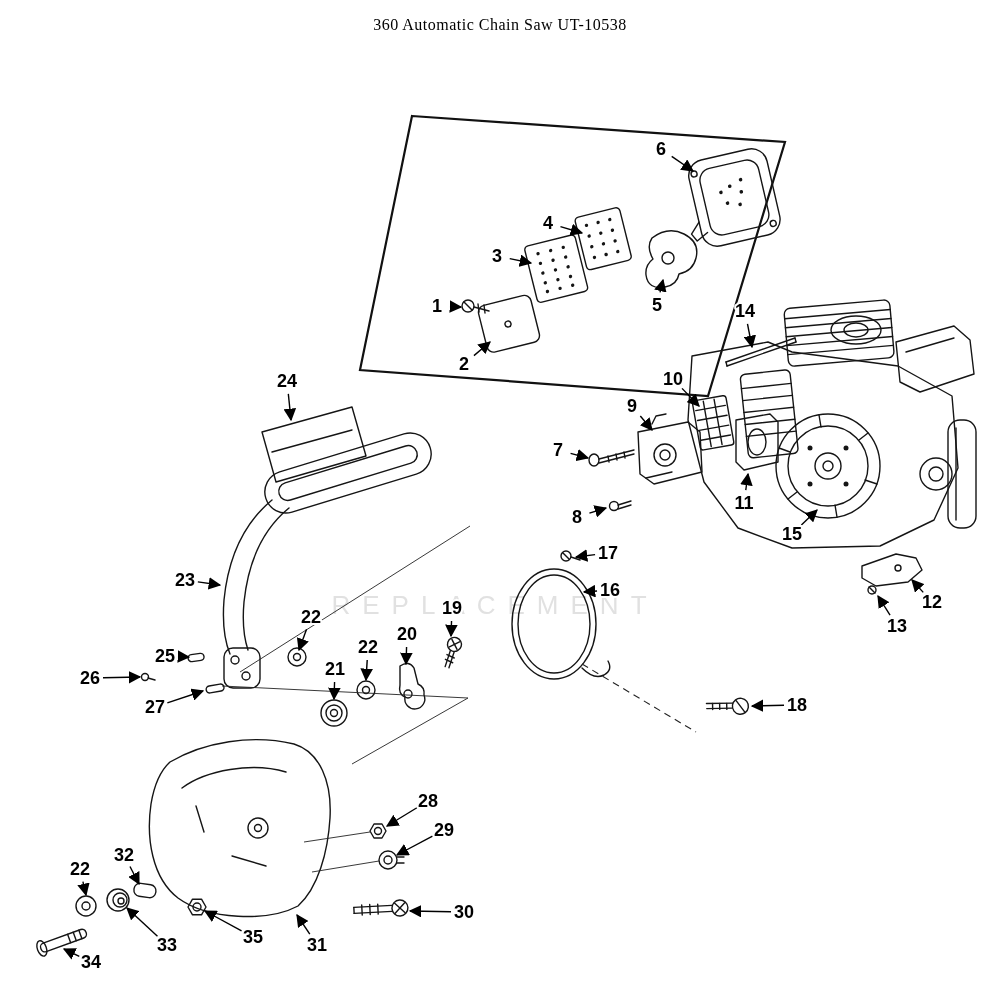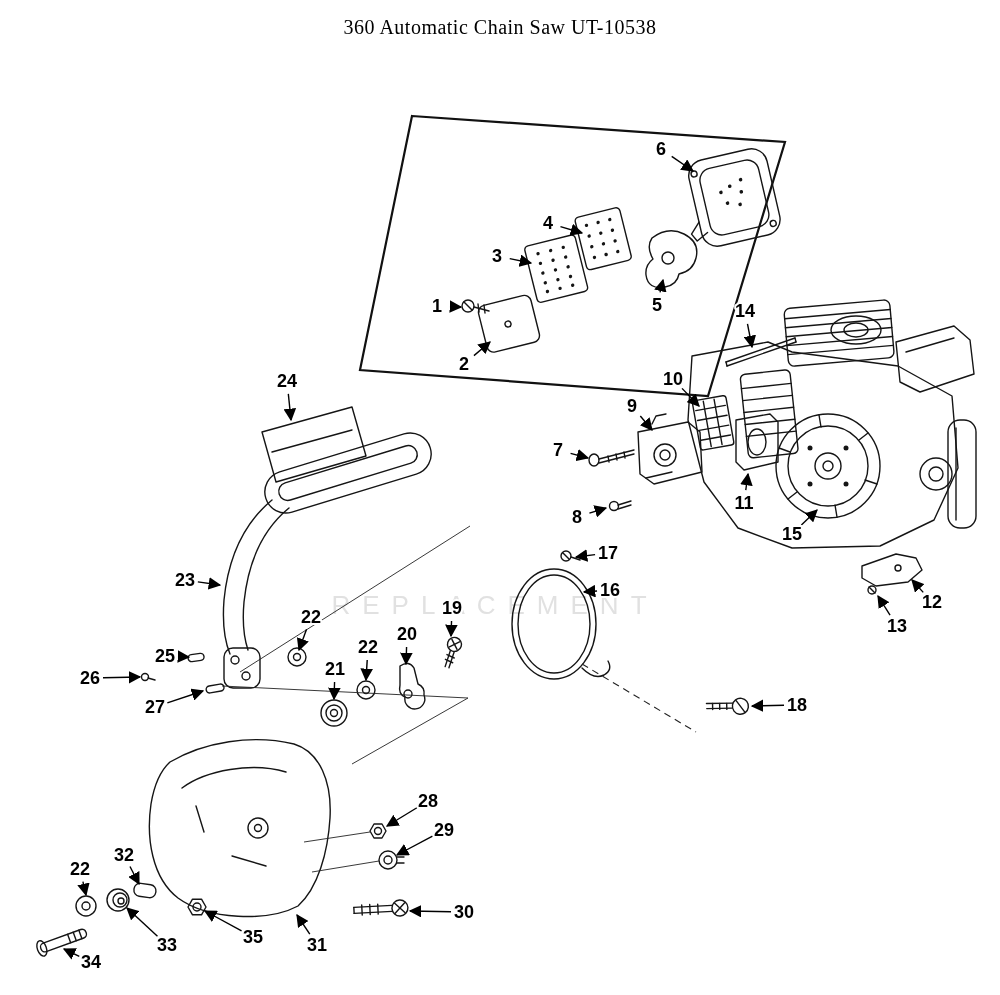--- a/index.html
+++ b/index.html
@@ -1,18 +1,18 @@
 <!DOCTYPE html>
 <html><head>
 <meta charset="utf-8">
 <style>
   html,body{margin:0;padding:0;background:#fff;}
   body{width:1000px;height:995px;position:relative;font-family:"Liberation Sans",sans-serif;overflow:hidden;}
   .page-title{position:absolute;top:16px;left:0;width:100%;margin:0;text-align:center;
-    font-family:"Liberation Serif",serif;font-size:20px;font-weight:400;color:#000;letter-spacing:.5px;}
+    font-family:"Liberation Serif",serif;font-size:16px;font-weight:400;color:#000;letter-spacing:.5px;}
   svg.diagram{position:absolute;top:0;left:0;}
   .part{stroke:#151515;fill:none;stroke-width:1.4;stroke-linejoin:round;stroke-linecap:round;}
   .box{stroke:#111;fill:none;stroke-width:2.2;stroke-linejoin:miter;}
   .thin{stroke:#222;fill:none;stroke-width:.9;}
   .dashed{stroke:#222;fill:none;stroke-width:1.1;stroke-dasharray:7 5;}
   .fdot{fill:#151515;stroke:none;}
   .leader{stroke:#000;stroke-width:1.4;}
   .callout{font:bold 18px "Liberation Sans",sans-serif;fill:#000;text-anchor:middle;dominant-baseline:central;
     paint-order:stroke;stroke:#fff;stroke-width:4px;stroke-linejoin:round;}
   .watermark{font:26px "Liberation Sans",sans-serif;fill:#c9c9c9;fill-opacity:.55;letter-spacing:12px;text-anchor:middle;stroke:none;}

